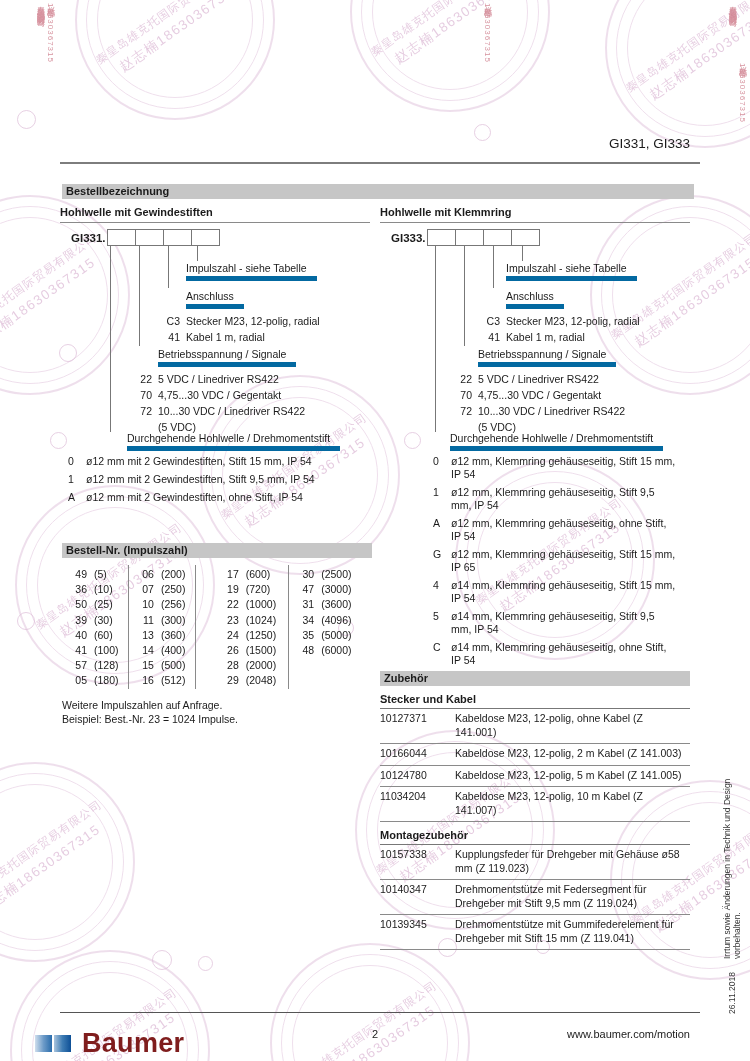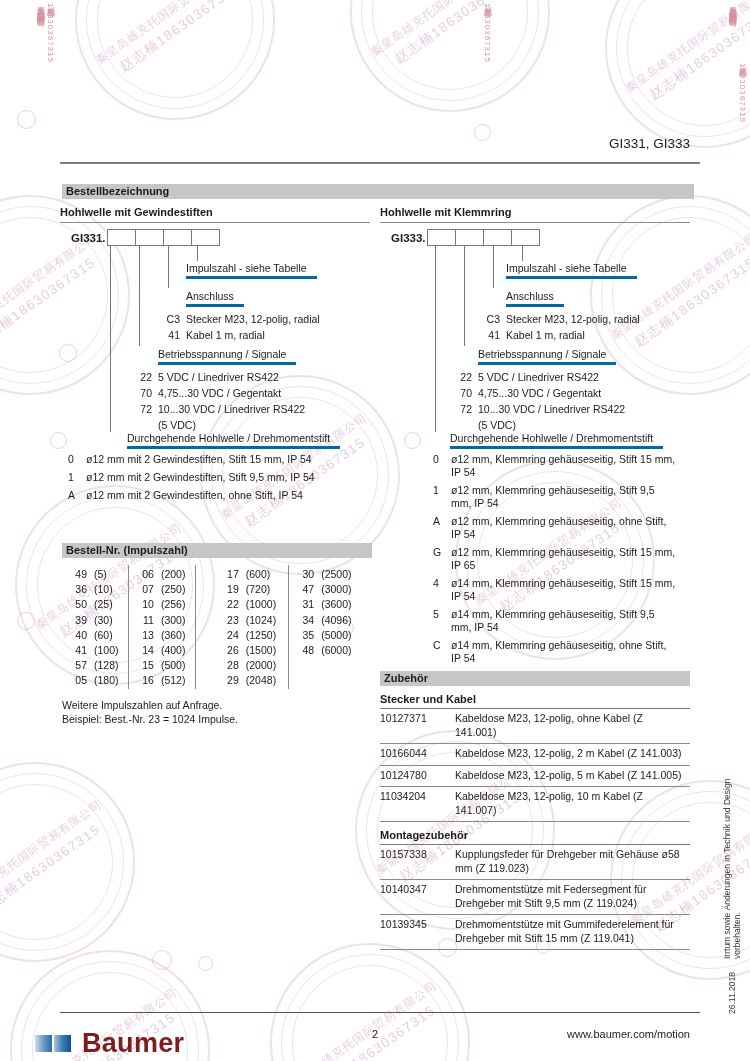--- a/index.html
+++ b/index.html
@@ -33,21 +33,21 @@
   .ocol.cl{left:60px;} .ocol.cr{left:380px;}
   .vtitle{font-size:11px;font-weight:bold;border-bottom:1px solid #8a8a8a;padding-bottom:3px;height:13px;}
   .modelrow{position:absolute;top:23px;left:0;display:flex;align-items:center;}
   .mprefix{font-size:11.5px;font-weight:bold;width:36px;margin-left:11px;}
   .obox{width:27px;height:15px;border:1px solid #777;margin-right:-1px;background:#fff;}
   .tline{position:absolute;width:1px;background:#777;top:40px;}
   .cl .tline.t1{left:50px;height:186px;} .cl .tline.t2{left:79px;height:100px;}
   .cl .tline.t3{left:108px;height:42px;} .cl .tline.t4{left:137px;height:15px;}
   .cr .tline.t1{left:55px;height:186px;} .cr .tline.t2{left:84px;height:100px;}
   .cr .tline.t3{left:113px;height:42px;} .cr .tline.t4{left:142px;height:15px;}
-  .uhead{display:inline-block;border-bottom:3px solid #0369a1;padding:0 10px 2px 0;}
+  .uhead{display:inline-block;border-bottom:5px solid #0369a1;padding:0 10px 2px 0;}
   .lvl4{position:absolute;top:56px;left:126px;}
   .blk-ans{position:absolute;top:84px;left:0;width:100%;}
   .blk-ans .uhead{margin-left:126px;}
   .blk-bet{position:absolute;top:142px;left:0;width:100%;}
   .blk-bet .uhead{margin-left:98px;}
   .blk-hoh{position:absolute;top:226px;left:0;width:100%;}
   .cl .blk-hoh .uhead{margin-left:67px;} .cr .blk-hoh .uhead{margin-left:70px;}
   .trow{display:flex;line-height:16px;}
   .blk-ans .trow{padding-left:96px;} .blk-bet .trow{padding-left:68px;}
   .tcode{width:24px;text-align:right;margin-right:6px;flex:none;}

